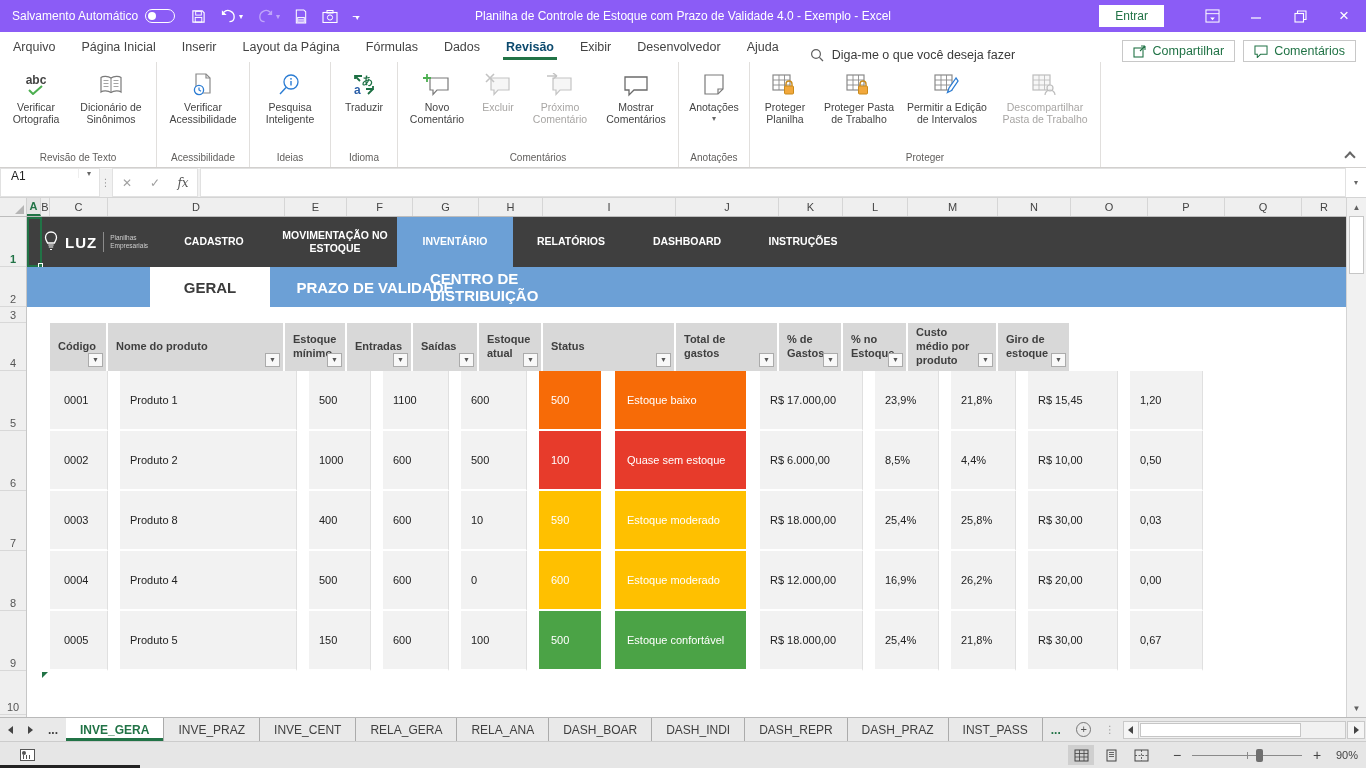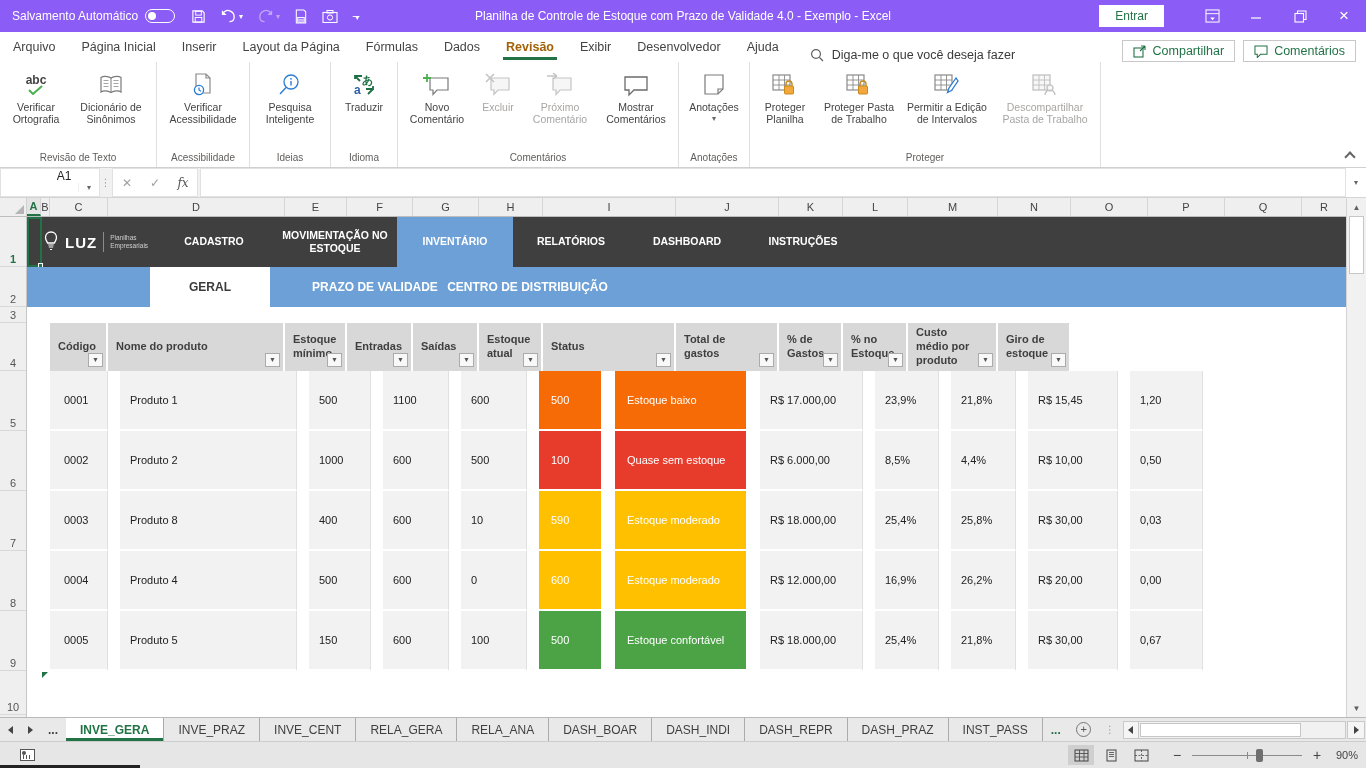--- a/index.html
+++ b/index.html
@@ -19,42 +19,42 @@
   .qat .drop { font-size:8px; margin-left:2px; }
   .tb-title { position:absolute; left:0; right:0; text-align:center; font-size:12px; pointer-events:none; }
   .tb-right { margin-left:auto; display:flex; align-items:center; height:100%; }
   .signin { background:#fff; color:#217346; font-size:12px; padding:4px 16px; margin-right:26px; cursor:pointer; }
   .winbtn { width:44px; height:100%; display:flex; align-items:center; justify-content:center; color:#fff; font-size:14px; }
   .winbtn svg { display:block; }
 
   
   .menubar { position:absolute; top:32px; left:0; right:0; height:30px; background:#fff; display:flex; align-items:flex-end; font-size:12.5px; color:#444; }
   .mtab { padding:0 13px; height:100%; display:flex; align-items:center; position:relative; cursor:pointer; white-space:nowrap; }
-  .mtab.active { color:#a16207; font-weight:bold; }
+  .mtab.active { color:#0c4a6e; font-weight:bold; }
   .mtab.active::after { content:""; position:absolute; left:10px; right:10px; bottom:2px; height:3px; background:#217346; }
   .tellme { display:flex; align-items:center; gap:8px; margin-left:18px; color:#3b3b3b; }
   .mright { margin-left:auto; display:flex; align-items:center; gap:8px; margin-right:10px; }
   .mbtn { display:flex; align-items:center; gap:6px; border:1px solid #c8c8c8; background:#fff; color:#217346; font-size:12.5px; padding:3px 10px; cursor:pointer; }
 
   
   .ribbon { position:absolute; top:62px; left:0; right:0; height:106px; background:#fff; border-bottom:1px solid #d2d0ce; display:flex; }
   .rgroup { display:flex; flex-direction:column; border-right:1px solid #e1dfdd; padding:2px 3px 0; }
   .rbuttons { flex:1; display:flex; align-items:stretch; }
   .rlabel { height:17px; line-height:16px; text-align:center; font-size:10px; color:#605e5c; white-space:nowrap; padding:0 6px; }
   .rbtn { display:flex; flex-direction:column; align-items:center; justify-content:flex-start; padding:5px 3px 0;
     font-size:10.5px; color:#444; text-align:center; line-height:1.18; cursor:pointer; }
   .rbtn .ric { height:32px; display:flex; align-items:center; justify-content:center; }
   .rbtn.disabled { color:#a8a6a4; cursor:default; }
   .rbtn .dropA { font-size:8px; color:#666; margin-top:1px; }
   .ribbon-collapse { position:absolute; right:12px; bottom:6px; width:8px; height:8px; border-left:2px solid #666; border-top:2px solid #666; transform:rotate(45deg); cursor:pointer; }
   .abc-txt { font-size:12px; font-weight:bold; color:#444; line-height:10px; }
 
   
   .fbar { position:absolute; top:168px; left:0; right:0; height:30px; background:#f1f1f1; display:flex; align-items:stretch; border-bottom:1px solid #d4d4d4; }
-  .namebox { width:100px; background:#fff; border:1px solid #e1e1e1; display:flex; align-items:center; font-size:12px; color:#222; padding-left:28px;flex-direction:column; }
+  .namebox { width:100px; background:#fff; border:1px solid #e1e1e1; display:flex; align-items:flex-start; font-size:12px; color:#222; padding-left:10px; }
   .namebox .na { margin-left:auto; font-size:8px; color:#666; padding:0 8px; border-left:1px solid #eee; }
   .fdots { width:12px; display:flex; align-items:center; justify-content:center; color:#999; font-size:10px; letter-spacing:1px; }
   .fbtns { display:flex; align-items:center; gap:0; background:#fff; border:1px solid #e1e1e1; }
   .fbtn { width:28px; text-align:center; color:#a0a0a0; font-size:12px; }
   .fx { font-family:"DejaVu Serif", serif; font-style:italic; color:#555; }
   .finput { flex:1; background:#fff; border:1px solid #e1e1e1; margin-left:2px; }
   .fexp { width:20px; display:flex; align-items:center; justify-content:center; color:#666; font-size:8px; background:#fff; }
 
   
   .colheads { position:absolute; top:198px; left:0; height:19px; width:1346px; background:#efefef; border-bottom:1px solid #bdbdbd; display:flex; font-size:11px; color:#444; }
@@ -75,21 +75,21 @@
   .brand .sep { width:1px; height:20px; background:#8b8b8b; }
   .brand .tag { font-size:6.5px; color:#cfcfcf; line-height:1.25; }
   .navtabs { display:flex; height:100%; }
   .navtab { width:113px; display:flex; align-items:center; justify-content:center; text-align:center; color:#fff; font-size:10.5px; font-weight:bold; padding:0 8px; cursor:pointer; line-height:1.25; }
   .navtab.active { background:#6ca0d6; }
 
   .selbox { position:absolute; left:27px; top:0; width:15px; height:50px; border:2px solid #217346; }
   .selbox .handle { position:absolute; right:-3px; bottom:-3px; width:5px; height:5px; background:#217346; border:1px solid #fff; }
 
   .band-blue { position:absolute; left:27px; top:50px; width:1319px; height:40px; background:#6ca0d6; }
-  .subtab { position:absolute; top:0; height:40px; display:flex; align-items:center; justify-content:center; font-size:12px; font-weight:bold; color:#fff; cursor:pointer; }
+  .subtab { position:absolute; top:0; height:40px; display:flex; align-items:center; justify-content:center; font-size:15px; font-weight:bold; color:#fff; cursor:pointer; }
   .subtab.active { background:#fff; color:#3b3b3b; }
 
   
   .thead { position:absolute; left:50px; top:106px; height:48px; display:flex; }
   .th { background:#d8d8d8; border-right:2px solid #fff; color:#3f3f3f; font-size:11px; font-weight:bold;
     display:flex; align-items:center; padding:4px 16px 4px 8px; position:relative; line-height:1.25; }
   .filterbtn { position:absolute; right:3px; bottom:4px; width:15px; height:14px; background:#f8f8f8; border:1px solid #ababab; display:flex; align-items:center; justify-content:center; font-size:7px; color:#555; cursor:pointer; }
   .trow { position:absolute; left:50px; height:60px; display:flex;gap:12px; }
   .td { background:#f2f2f2; border-right:1px solid #e0e0e0; border-bottom:2px solid #fff; font-size:11px; color:#222;
     display:flex; align-items:center; padding-left:10px; }

